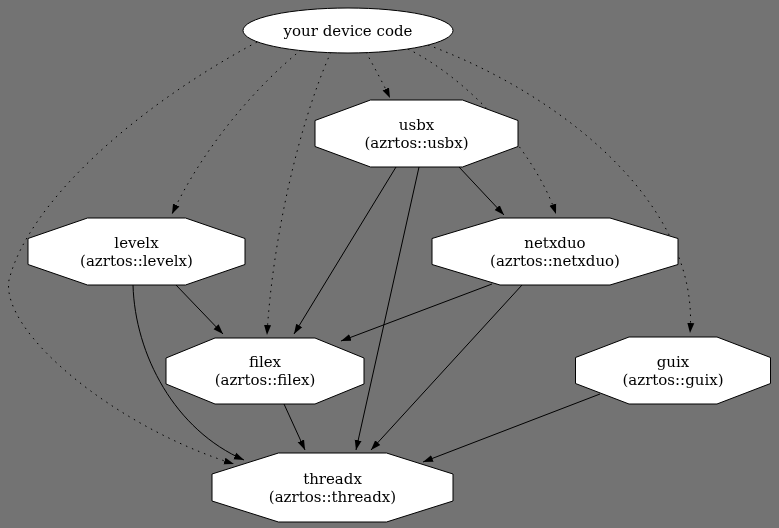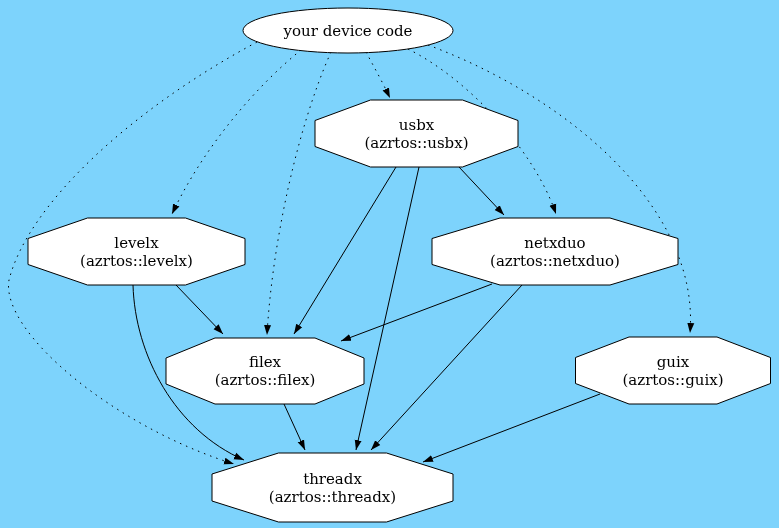--- a/index.html
+++ b/index.html
@@ -4,21 +4,21 @@
 <style>
   html, body {
     margin: 0;
     padding: 0;
     background: #ffffff;
   }
   .canvas {
     position: relative;
     width: 779px;
     height: 528px;
-    background: #7dd3fc;
+    background: #737373;
     font-family: "DejaVu Serif", "Liberation Serif", serif;
   }
   .node-shape {
     fill: #ffffff;
     stroke: #000000;
     stroke-width: 1;
   }
   .edge {
     fill: none;
     stroke: #000000;

